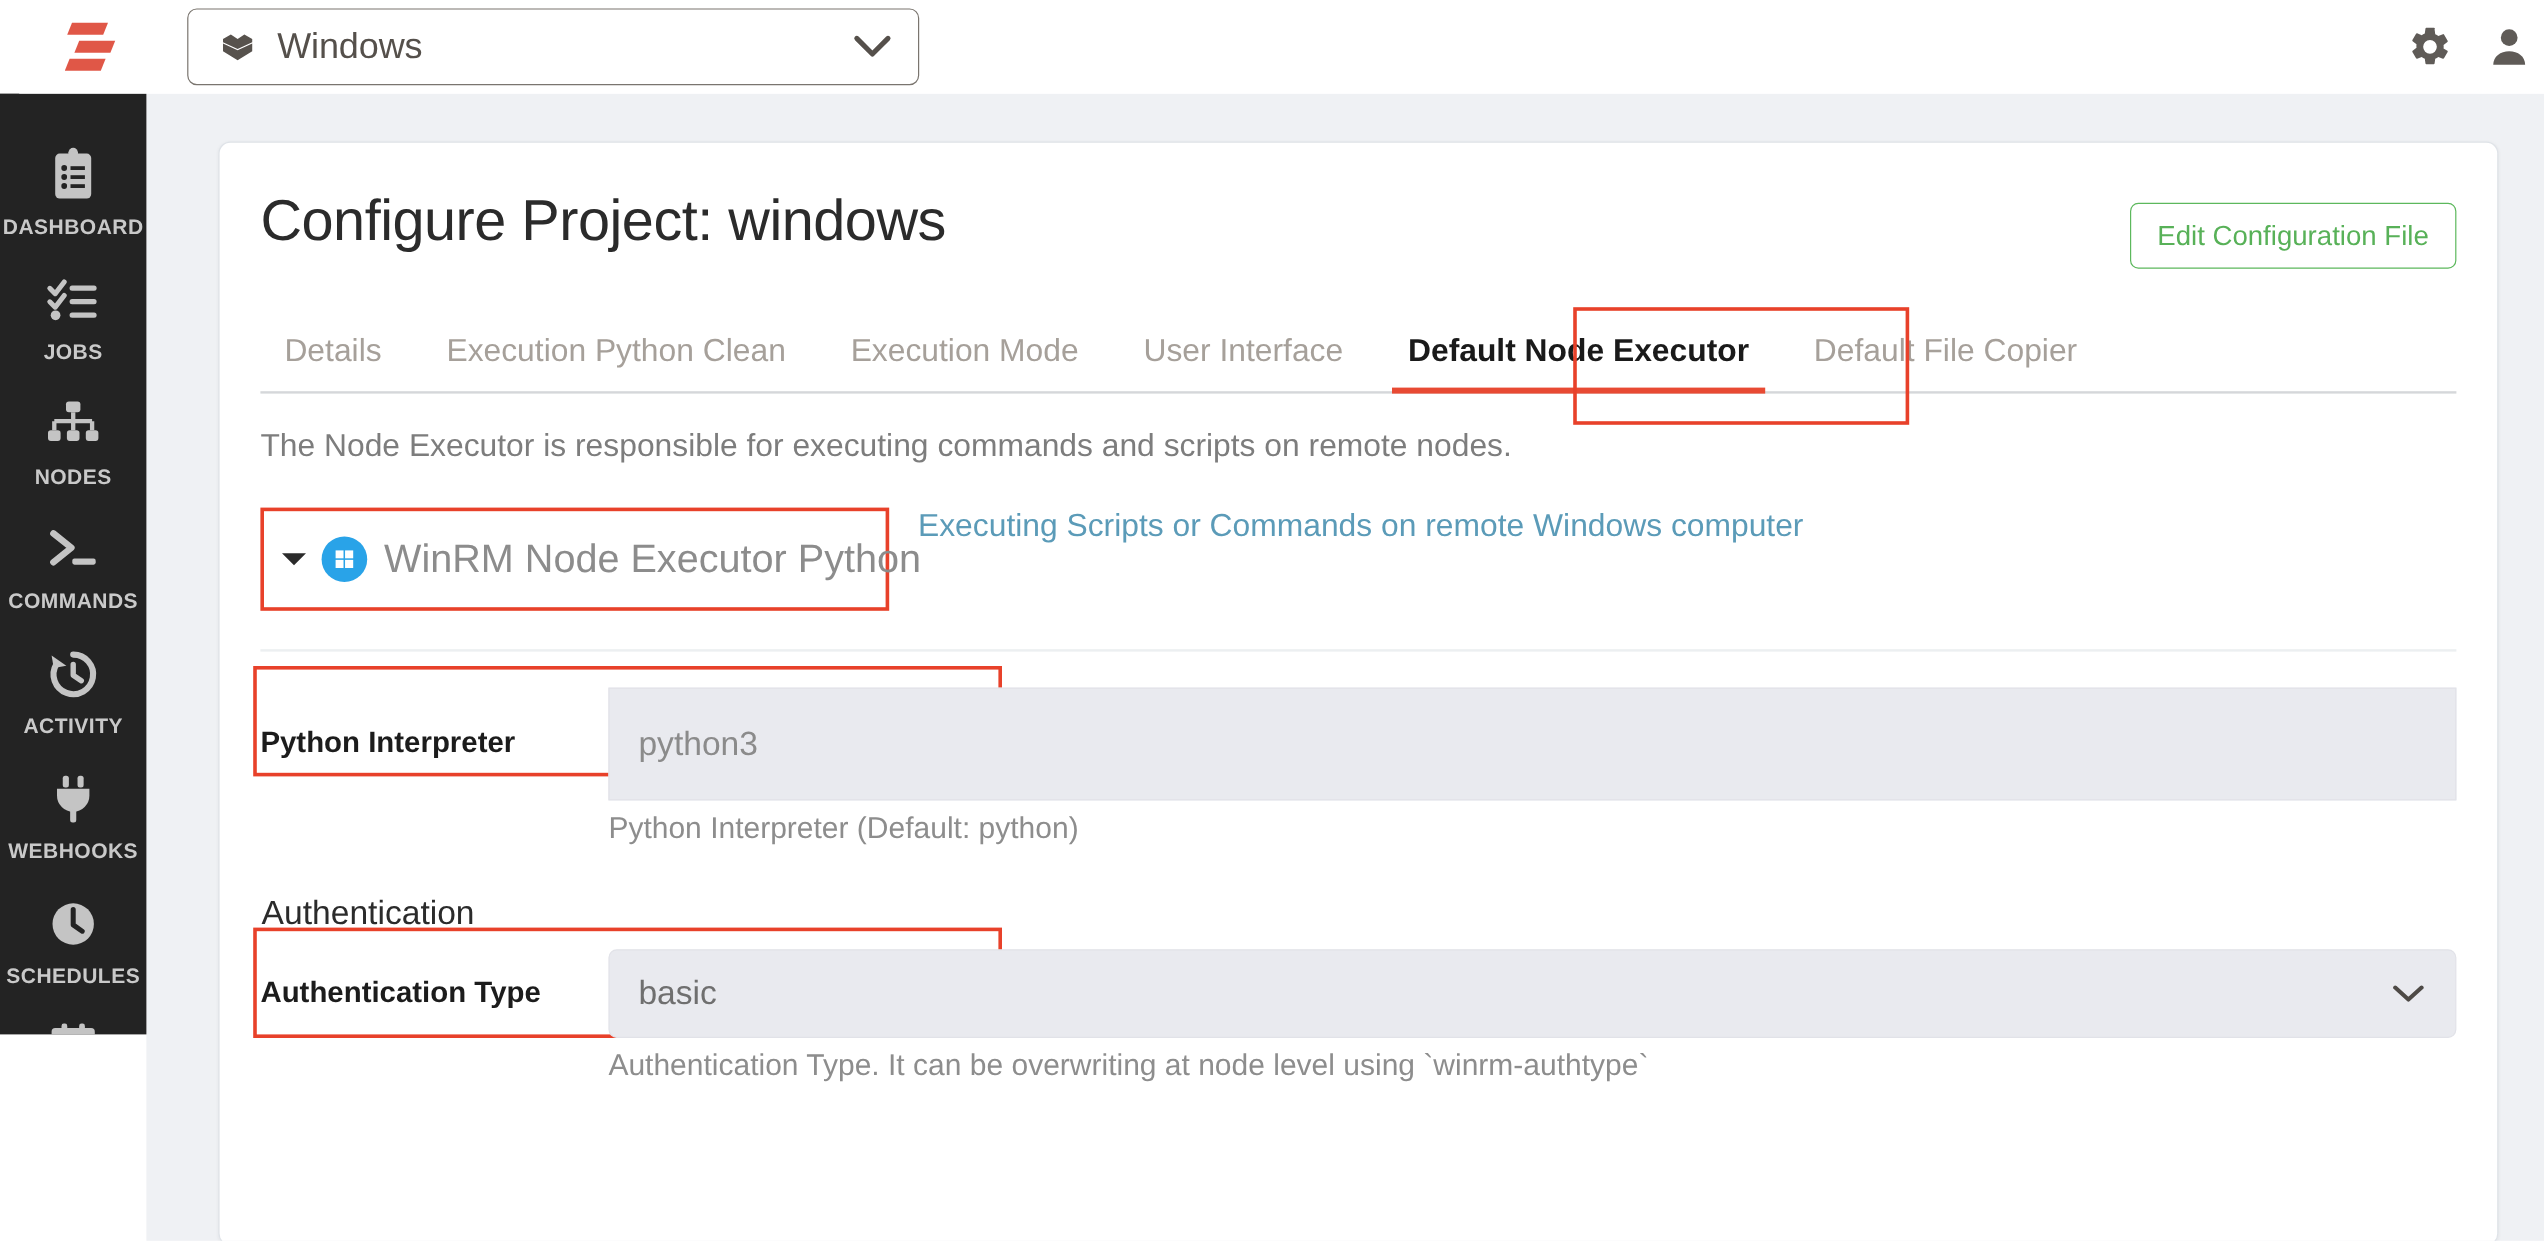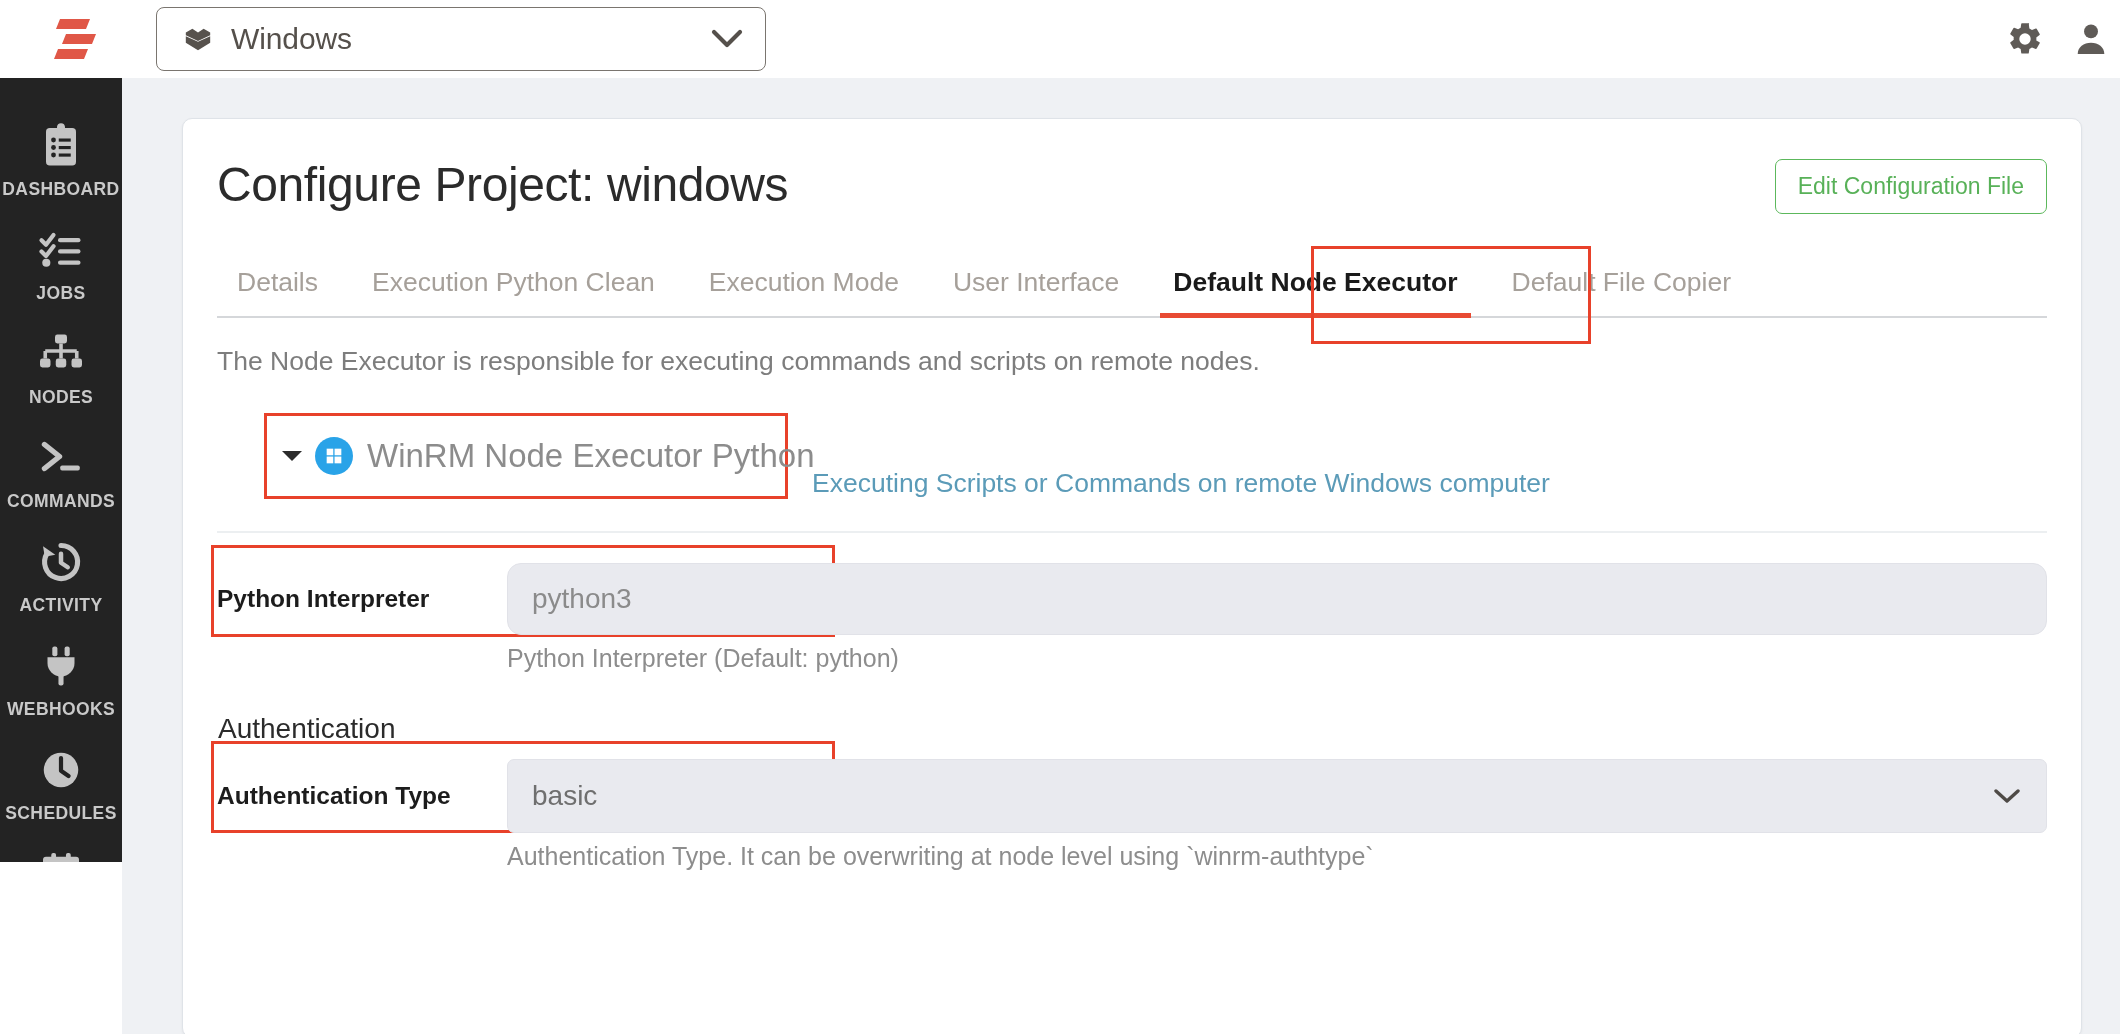--- a/index.html
+++ b/index.html
@@ -89,20 +89,21 @@
 
   .card-head {
     display: flex; align-items: flex-start; justify-content: space-between;
     padding-top: 40px;
   }
   .page-title {
     font-size: 48px; font-weight: 400; color: #2b2b2b;
     letter-spacing: -0.4px; line-height: 1.1;
   }
   .edit-config-btn {
+    margin-top: 10px;
     border: 1.5px solid #5cb85c; color: #58b158;
     background: #fff; border-radius: 7px;
     font-size: 23px; font-family: "Liberation Sans", sans-serif;
     padding: 13px 22px; cursor: pointer; white-space: nowrap;
   }
 
   
   .tabs {
     margin-top: 42px;
     display: flex; align-items: flex-end;
@@ -135,23 +136,22 @@
 
   
   .exec-desc {
     margin-top: 28px;
     font-size: 26.5px; color: #7d7d7d;
   }
 
   
   .plugin-row {
     margin-top: 36px;
-    display: flex; align-items: flex-end; position: relative;
+    display: flex; align-items: flex-start; position: relative;
     height: 86px;
-    margin-left: 47px;
   }
   .plugin-box {
     position: relative;
     display: flex; align-items: center;
     border: 3px solid #e8412a;
     height: 86px;
     width: 524px;
     padding-left: 14px;
     cursor: pointer;
   }
@@ -191,23 +191,23 @@
   }
   .field-label {
     width: 290px; flex: 0 0 auto;
     padding-right: 16px;
     font-size: 24.5px; font-weight: bold; color: #1c1c1c;
   }
   .field-ctl {
     flex: 1 1 auto; position: relative;
   }
   .field-input {
-    width: 100%; height: 72px;
+    width: 100%; height: 94px;
     background: #e9eaef; border: 1px solid #e1e2e8;
-    border-radius: 14px;
+    border-radius: 0;
     font-size: 28px; color: #8b8b8b;
     padding: 0 24px;
     font-family: "Liberation Sans", sans-serif;
     outline: none;
   }
   .field-select {
     width: 100%; height: 74px;
     background: #e9eaef; border: 1px solid #e1e2e8;
     border-radius: 7px;
     font-size: 28px; color: #6f6f6f;

